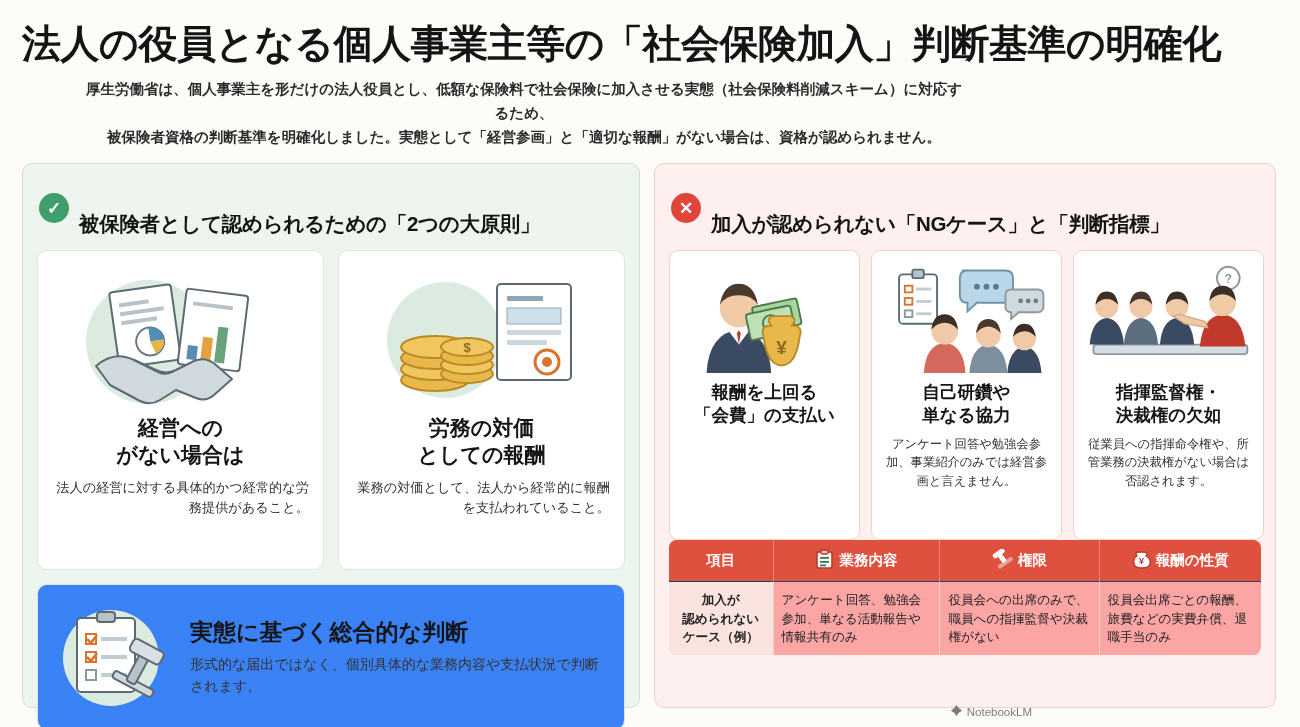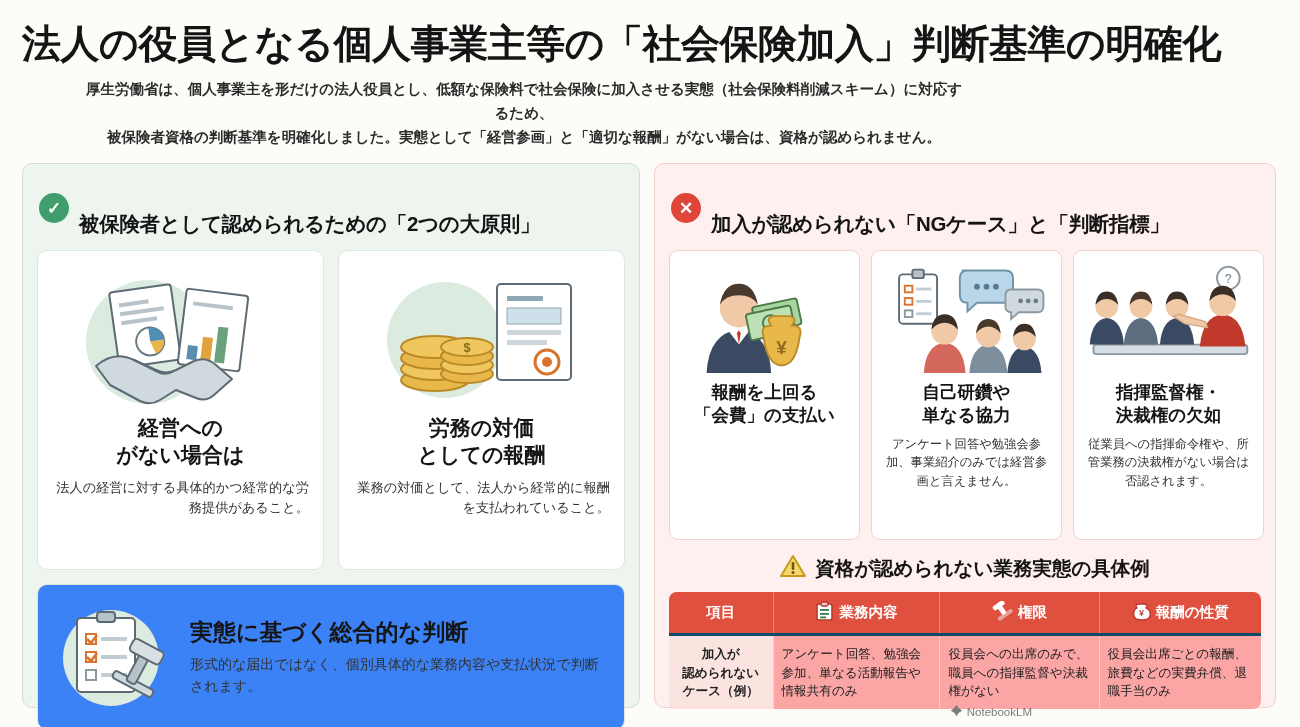--- a/index.html
+++ b/index.html
@@ -97,21 +97,21 @@
   
   .tbl { width:100%; border-collapse:collapse; background:#fca5a5; border-radius:8px; overflow:hidden; }
   .tbl th {
     background:#e0503f; color:#fff; font-size:14.5px; font-weight:bold;
     padding:9px 4px; border-right:1px solid #ef8273; text-align:center; vertical-align:middle;
   }
   .tbl th:last-child { border-right:none; }
   .th-inner { display:flex; align-items:center; justify-content:center; gap:5px; }
   .tbl td {
     font-size:12.6px; line-height:1.45; padding:9px 8px;
-    border-right:1px solid #f0cfc9; border-top:3px solid #0c4a6e;
+    border-right:1px solid #f0cfc9; border-top:1px solid #0c4a6e;
     vertical-align:middle; color:#222;
   }
   .tbl td:last-child { border-right:none; }
   .td-first {
     background:#fbe4e0; text-align:center; font-weight:bold; font-size:12.8px; width:104px;
   }
 
   .nblm {
     position:absolute; right:16px; bottom:8px;
     font-size:11.5px; color:#7b7b7b; display:flex; align-items:center; gap:4px;
@@ -347,30 +347,20 @@
             </div>
             <div class="ng-title">
               <span>指揮監督権・</span><br>
               <span>決裁権の欠如</span>
             </div>
             <div class="ng-desc">従業員への指揮命令権や、所管業務の決裁権がない場合は否認されます。</div>
           </div>
 
         </div>
 
-        <div class="sub-head">
-          <span>
-            <svg width="26" height="24" viewBox="0 0 26 24">
-              <path d="M13 2 L25 22 H1 Z" fill="#f6d76b" stroke="#c79a1e" stroke-width="2" stroke-linejoin="round"></path>
-              <rect x="11.7" y="8" width="2.6" height="8" rx="1.3" fill="#6b5512"></rect>
-              <circle cx="13" cy="18.6" r="1.5" fill="#6b5512"></circle>
-            </svg>
-          </span>
-          <span class="sub-head-title">資格が認められない業務実態の具体例</span>
-        </div>
 
         <table class="tbl">
           <thead>
             <tr>
               <th>
                 <div class="th-inner">
                     <span>項目</span>
                   </div>
               </th>
               <th>

